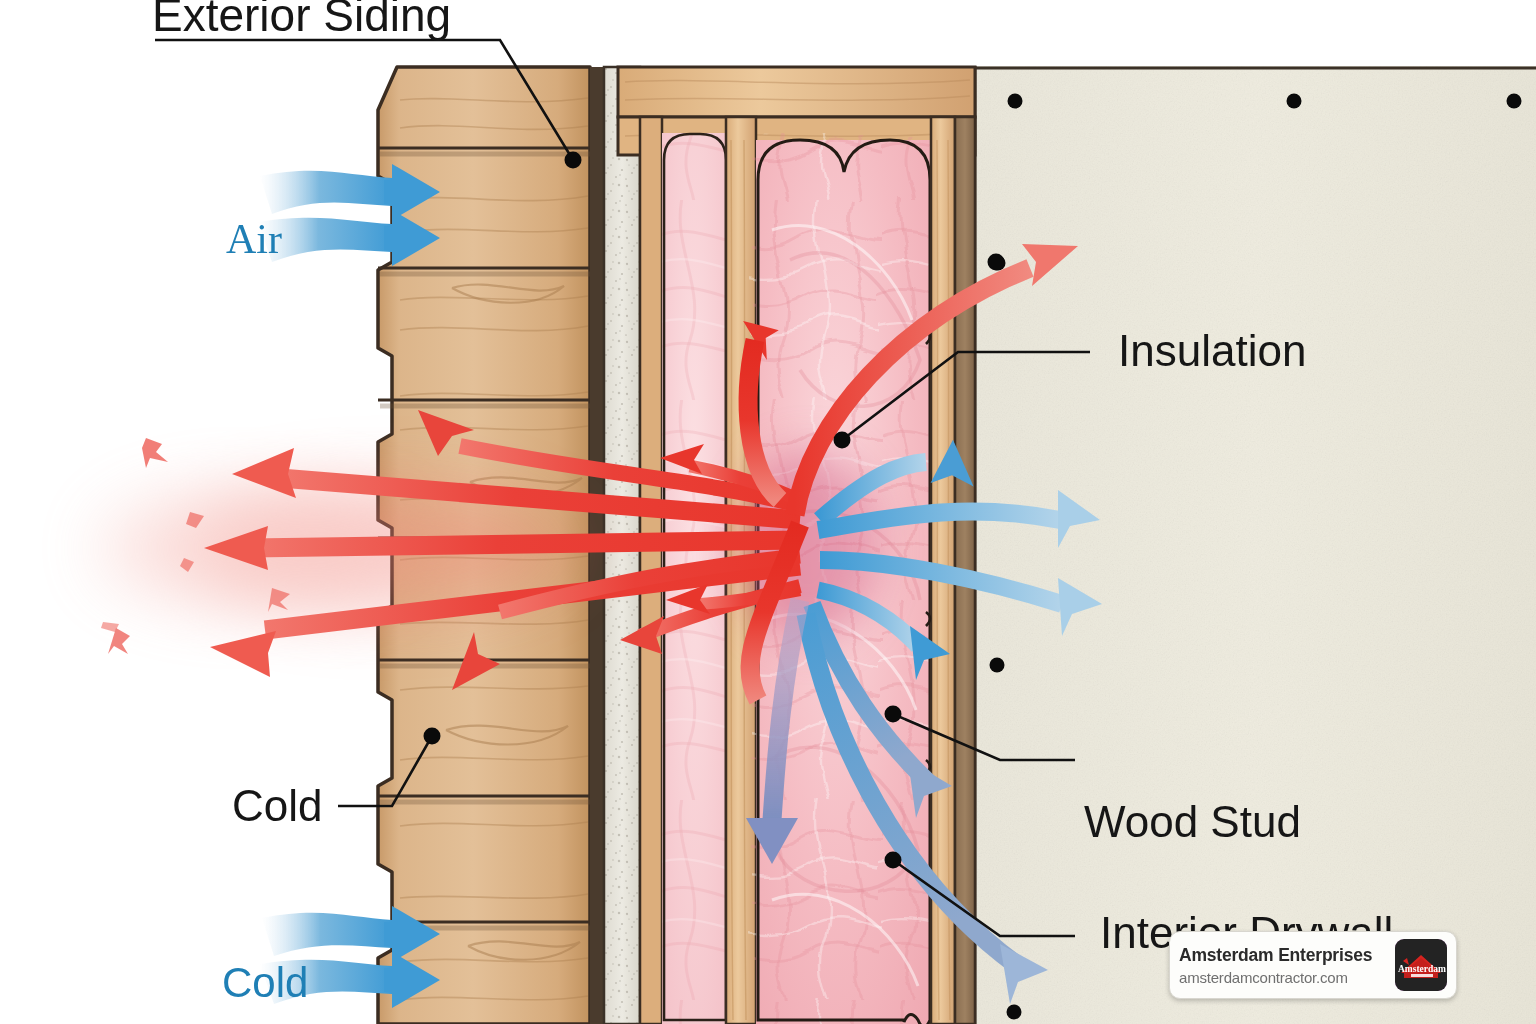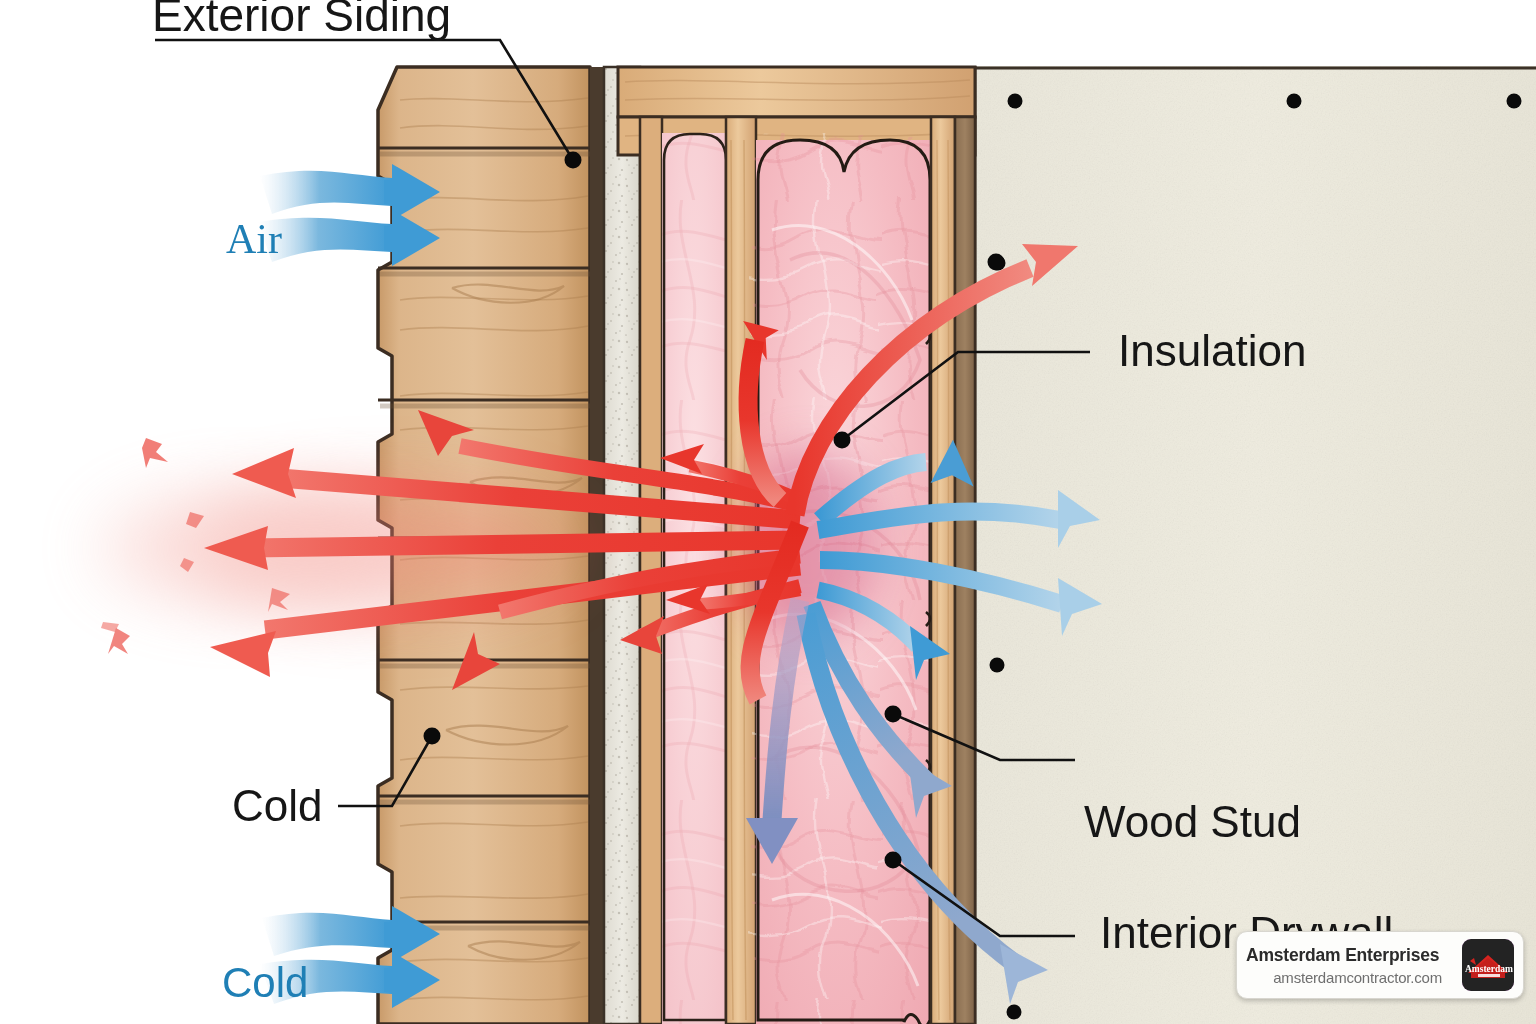--- a/index.html
+++ b/index.html
@@ -6,27 +6,27 @@
   body{width:1536px;height:1024px;position:relative;overflow:hidden;
        font-family:"Liberation Sans","DejaVu Sans",sans-serif;}
   #stage{position:absolute;inset:0;width:1536px;height:1024px;}
   svg#diagram{position:absolute;left:0;top:0;width:1536px;height:1024px;display:block;}
 
   .lbl{position:absolute;white-space:nowrap;line-height:1;}
   .lbl-dark{color:#161616;font-size:44px;font-weight:400;}
   .lbl-blue{color:#1f7fb5;font-size:42px;font-weight:400;}
   .lbl-title{color:#161616;font-size:46px;font-weight:400;}
 
-  #badge{position:absolute;left:1236px;top:931px;width:288px;height:68px;
+  #badge{position:absolute;left:1169px;top:931px;width:288px;height:68px;
          background:#fdfdfb;border:1px solid #d8d6cf;border-radius:11px;
          box-shadow:0 2px 5px rgba(0,0,0,.22);
-         display:flex;align-items:center;padding:0 9px;box-sizing:border-box;gap:20px;}
+         display:flex;align-items:center;padding:0 9px;box-sizing:border-box;gap:8px;}
   #badge .btxt{display:flex;flex-direction:column;justify-content:center;flex:1;min-width:0;}
   #badge .bname{font-size:17.5px;font-weight:bold;color:#2b2b2b;letter-spacing:-.2px;}
-  #badge .burl{font-size:15px;color:#6f6f6f;margin-top:3px;letter-spacing:-.2px;text-align:right;}
+  #badge .burl{font-size:15px;color:#6f6f6f;margin-top:3px;letter-spacing:-.2px;}
   #badge .blogo{width:52px;height:52px;border-radius:9px;background:#f0abfc;
                 position:relative;flex:none;overflow:hidden;}
 </style>
 </head>
 <body>
 
 <div id="stage">
 
 <svg id="diagram" viewBox="0 0 1536 1024">
   <defs>

